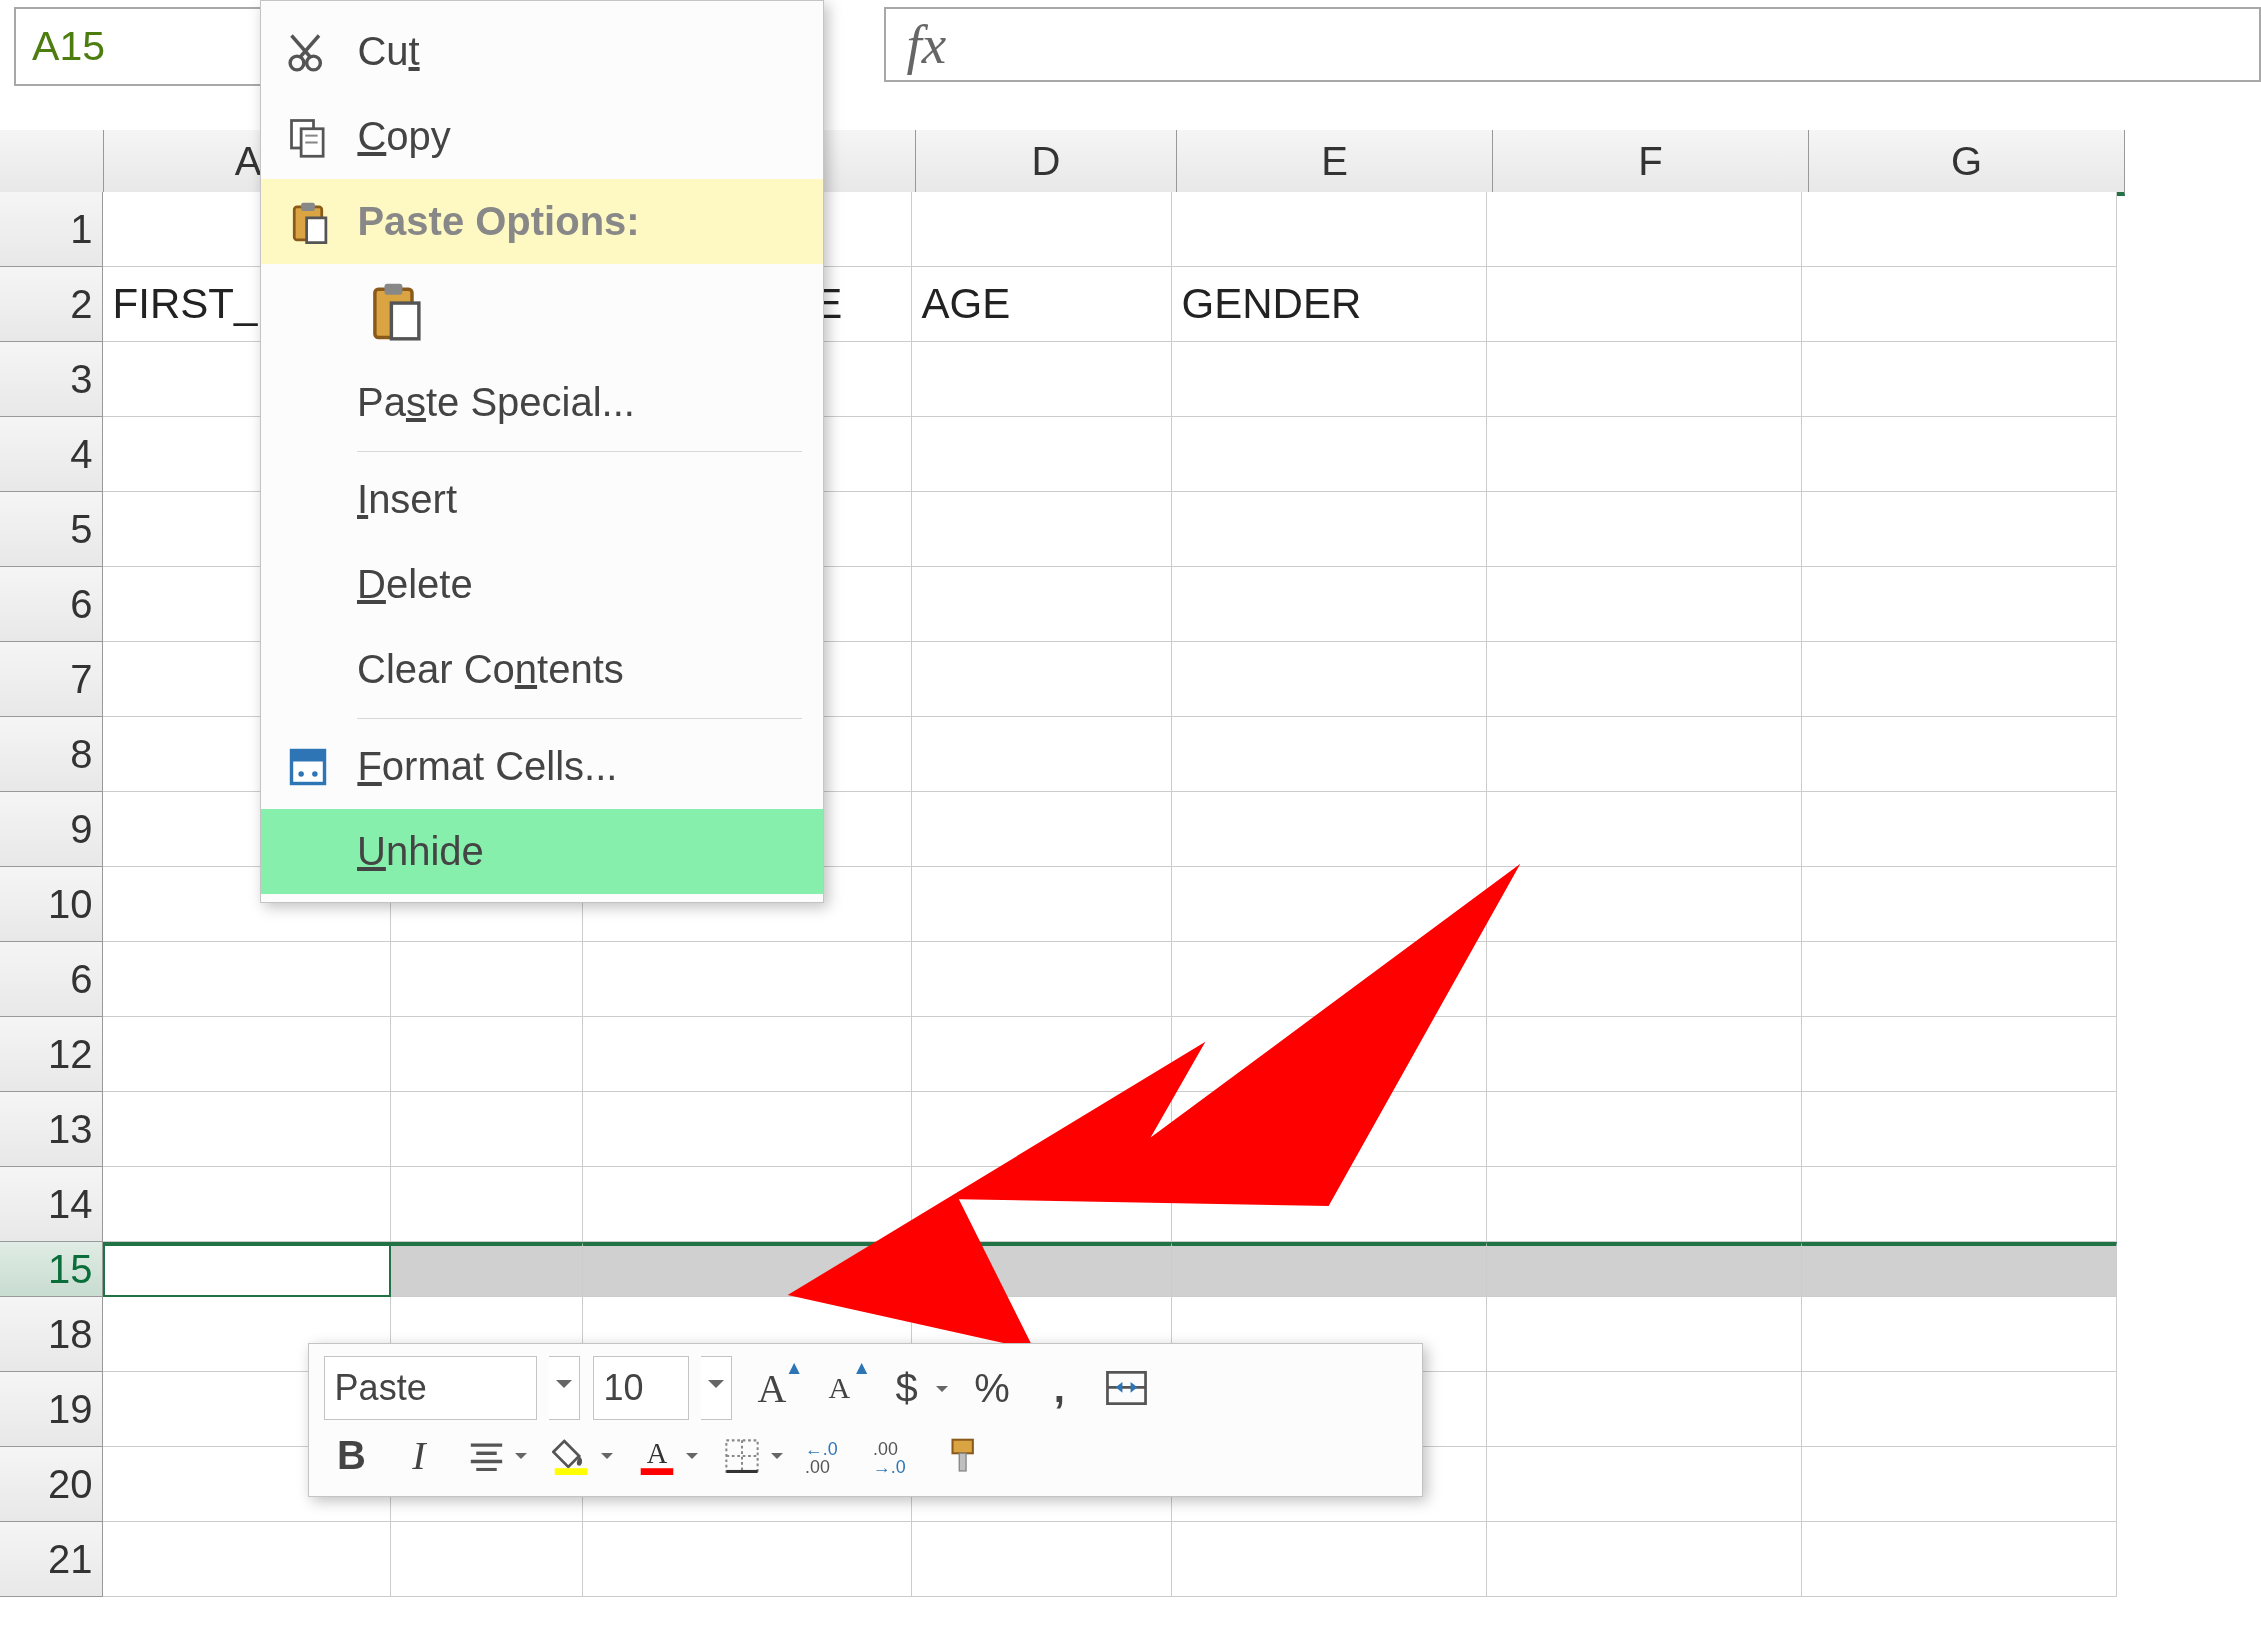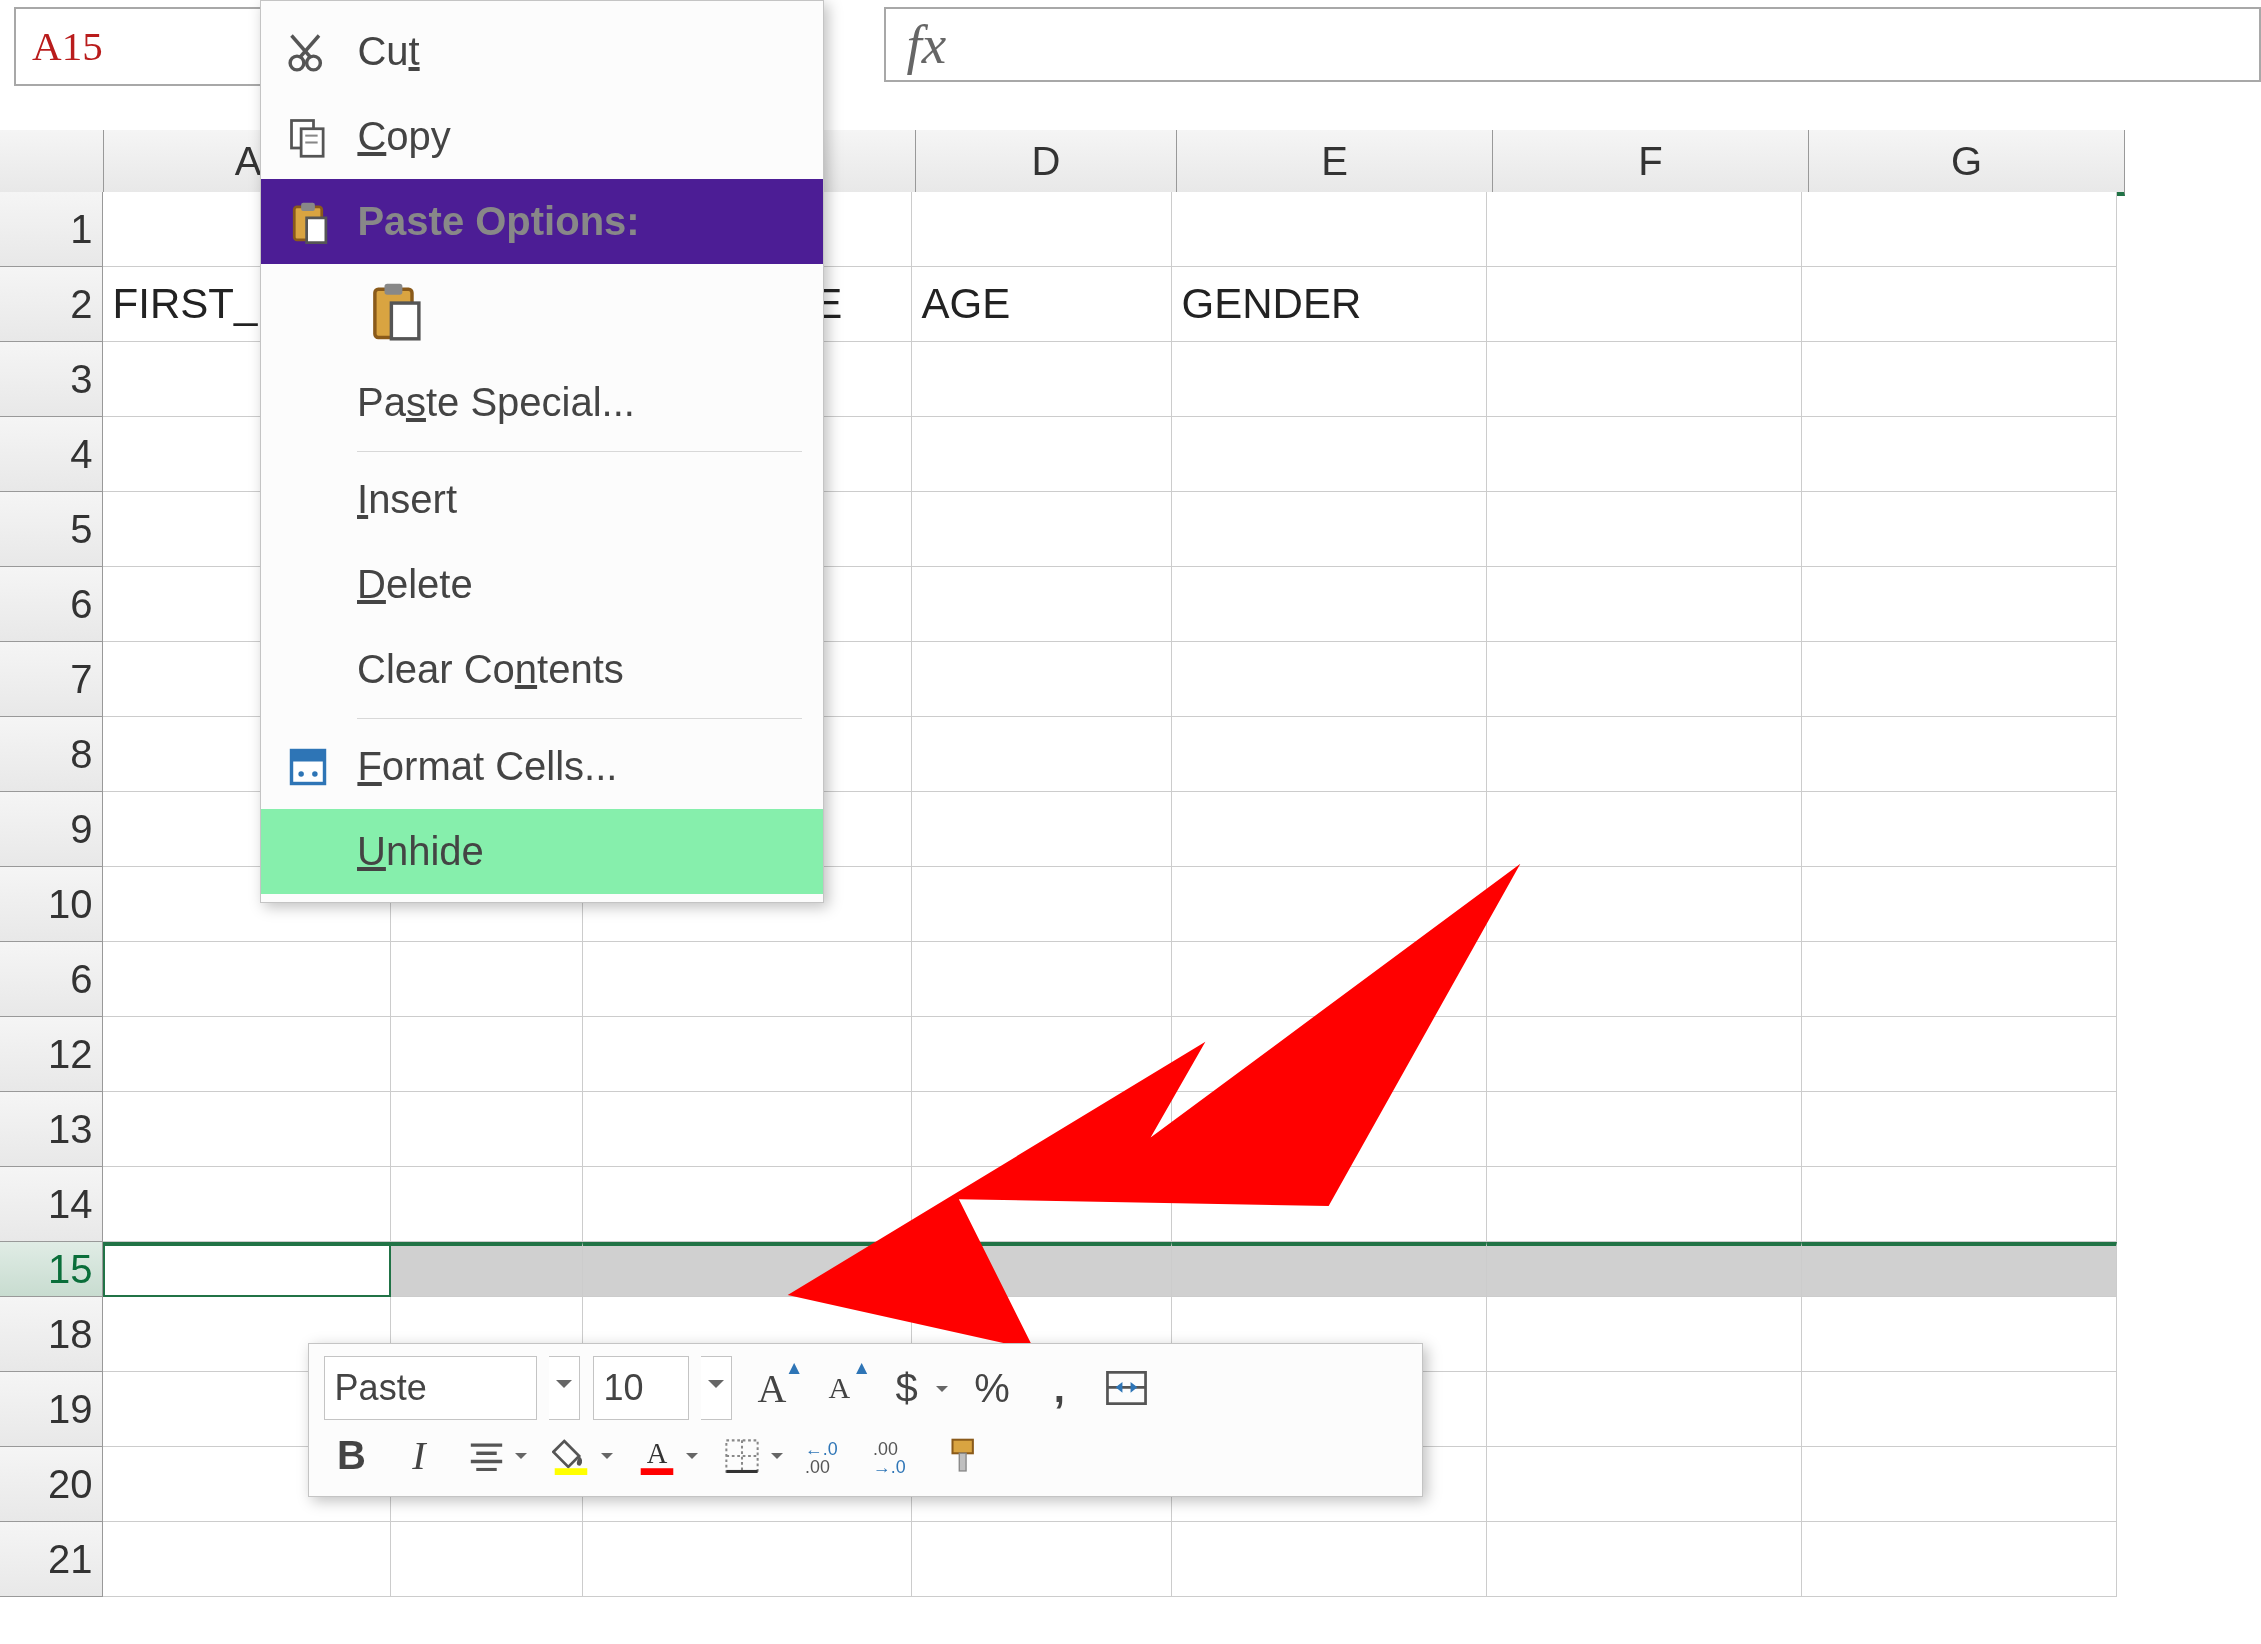--- a/index.html
+++ b/index.html
@@ -17,22 +17,21 @@
   
   .namebox {
     position: absolute;
     left: 13.7px; top: 6.9px;
     width: 260px; height: 75px;
     border: 2.1px solid #a8a8a8;
     background: #fff;
     display: flex; align-items: center;
     padding-left: 16.4px;
     font-size: 41px;
-    color: #b91c1c;
-    font-family: Liberation Serif, serif;
+    color: #4d7c0f;
   }
   .formula-bar {
     position: absolute;
     left: 884px; top: 6.9px; right: 0;
     height: 75px;
     border: 2.1px solid #a8a8a8;
     background: #fff;
     display: flex; align-items: center;
     padding-left: 20.6px;
     font-family: "Cambria Math", serif; font-style: italic;
@@ -99,21 +98,21 @@
     border: 1.4px solid #c4c4c4;
     box-shadow: 4.1px 4.1px 13.7px rgba(0,0,0,.25);
     padding: 8.2px 0;
   }
   .ctxitem {
     display:flex; align-items:center;
     height: 85px;
     padding: 0 20.6px 0 16.4px;
     font-size: 40px; color: #444;
   }
-  .ctxitem.hovered { background:#4c1d95; }
+  .ctxitem.hovered { background:#fef9c3; }
   .ctxitem.highlighted { background:#86efac; }
   .ctxitem .ico {
     width: 62px; height: 62px;
     display:flex; align-items:center; justify-content:center;
     margin-right: 18px;
   }
   .ctxitem .lbl u { text-decoration: underline; }
   .ctxitem.indent { padding-left: 96px; }
   .pasteopt-row {
     display:flex; align-items:center;

